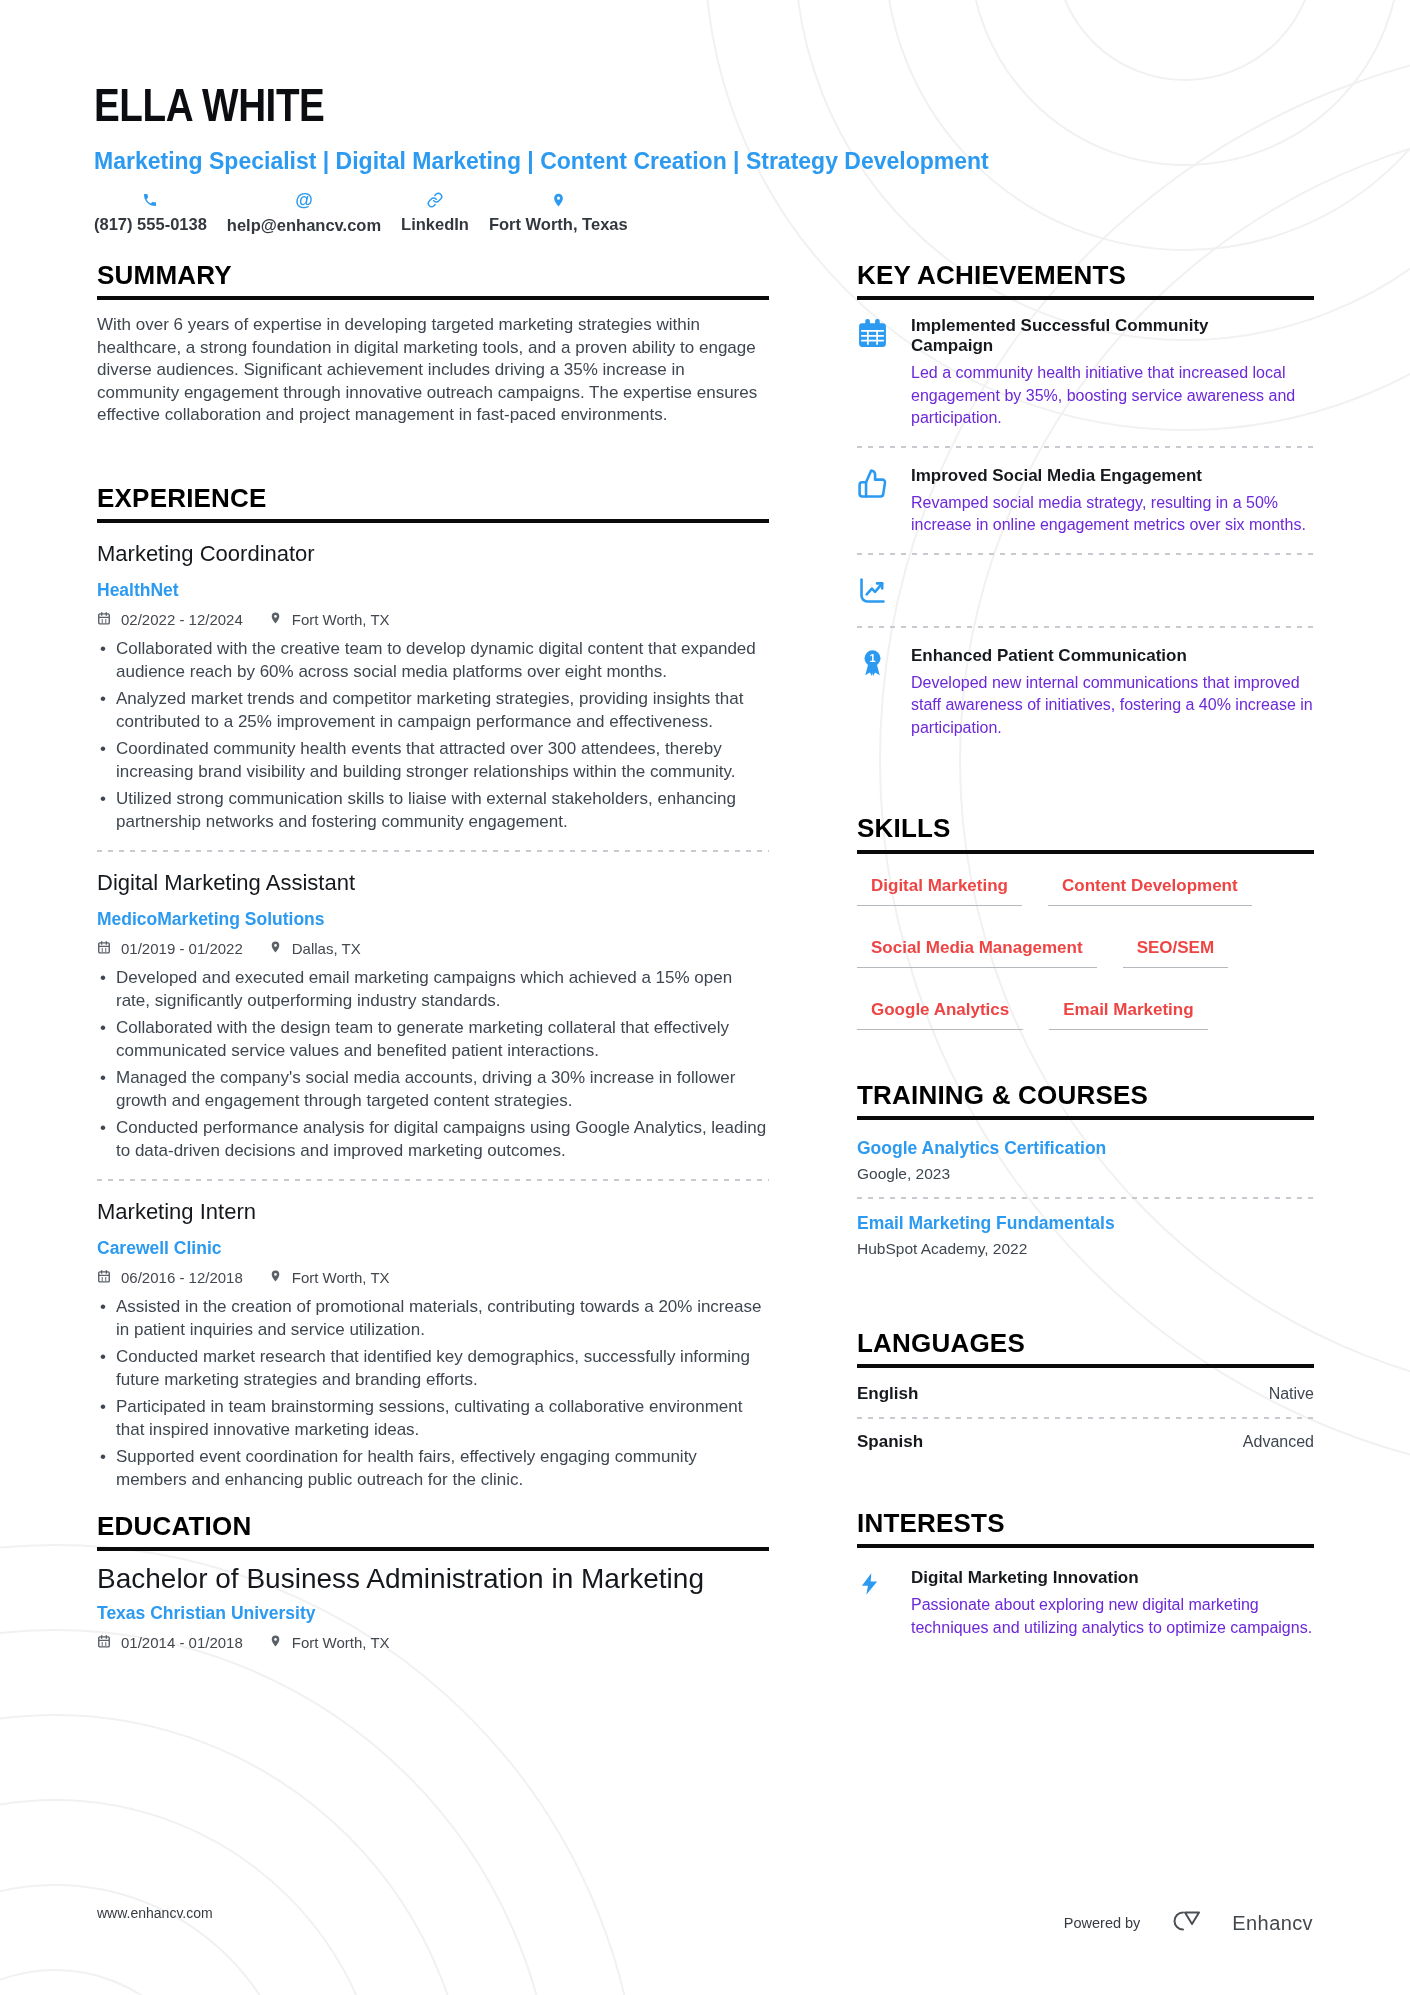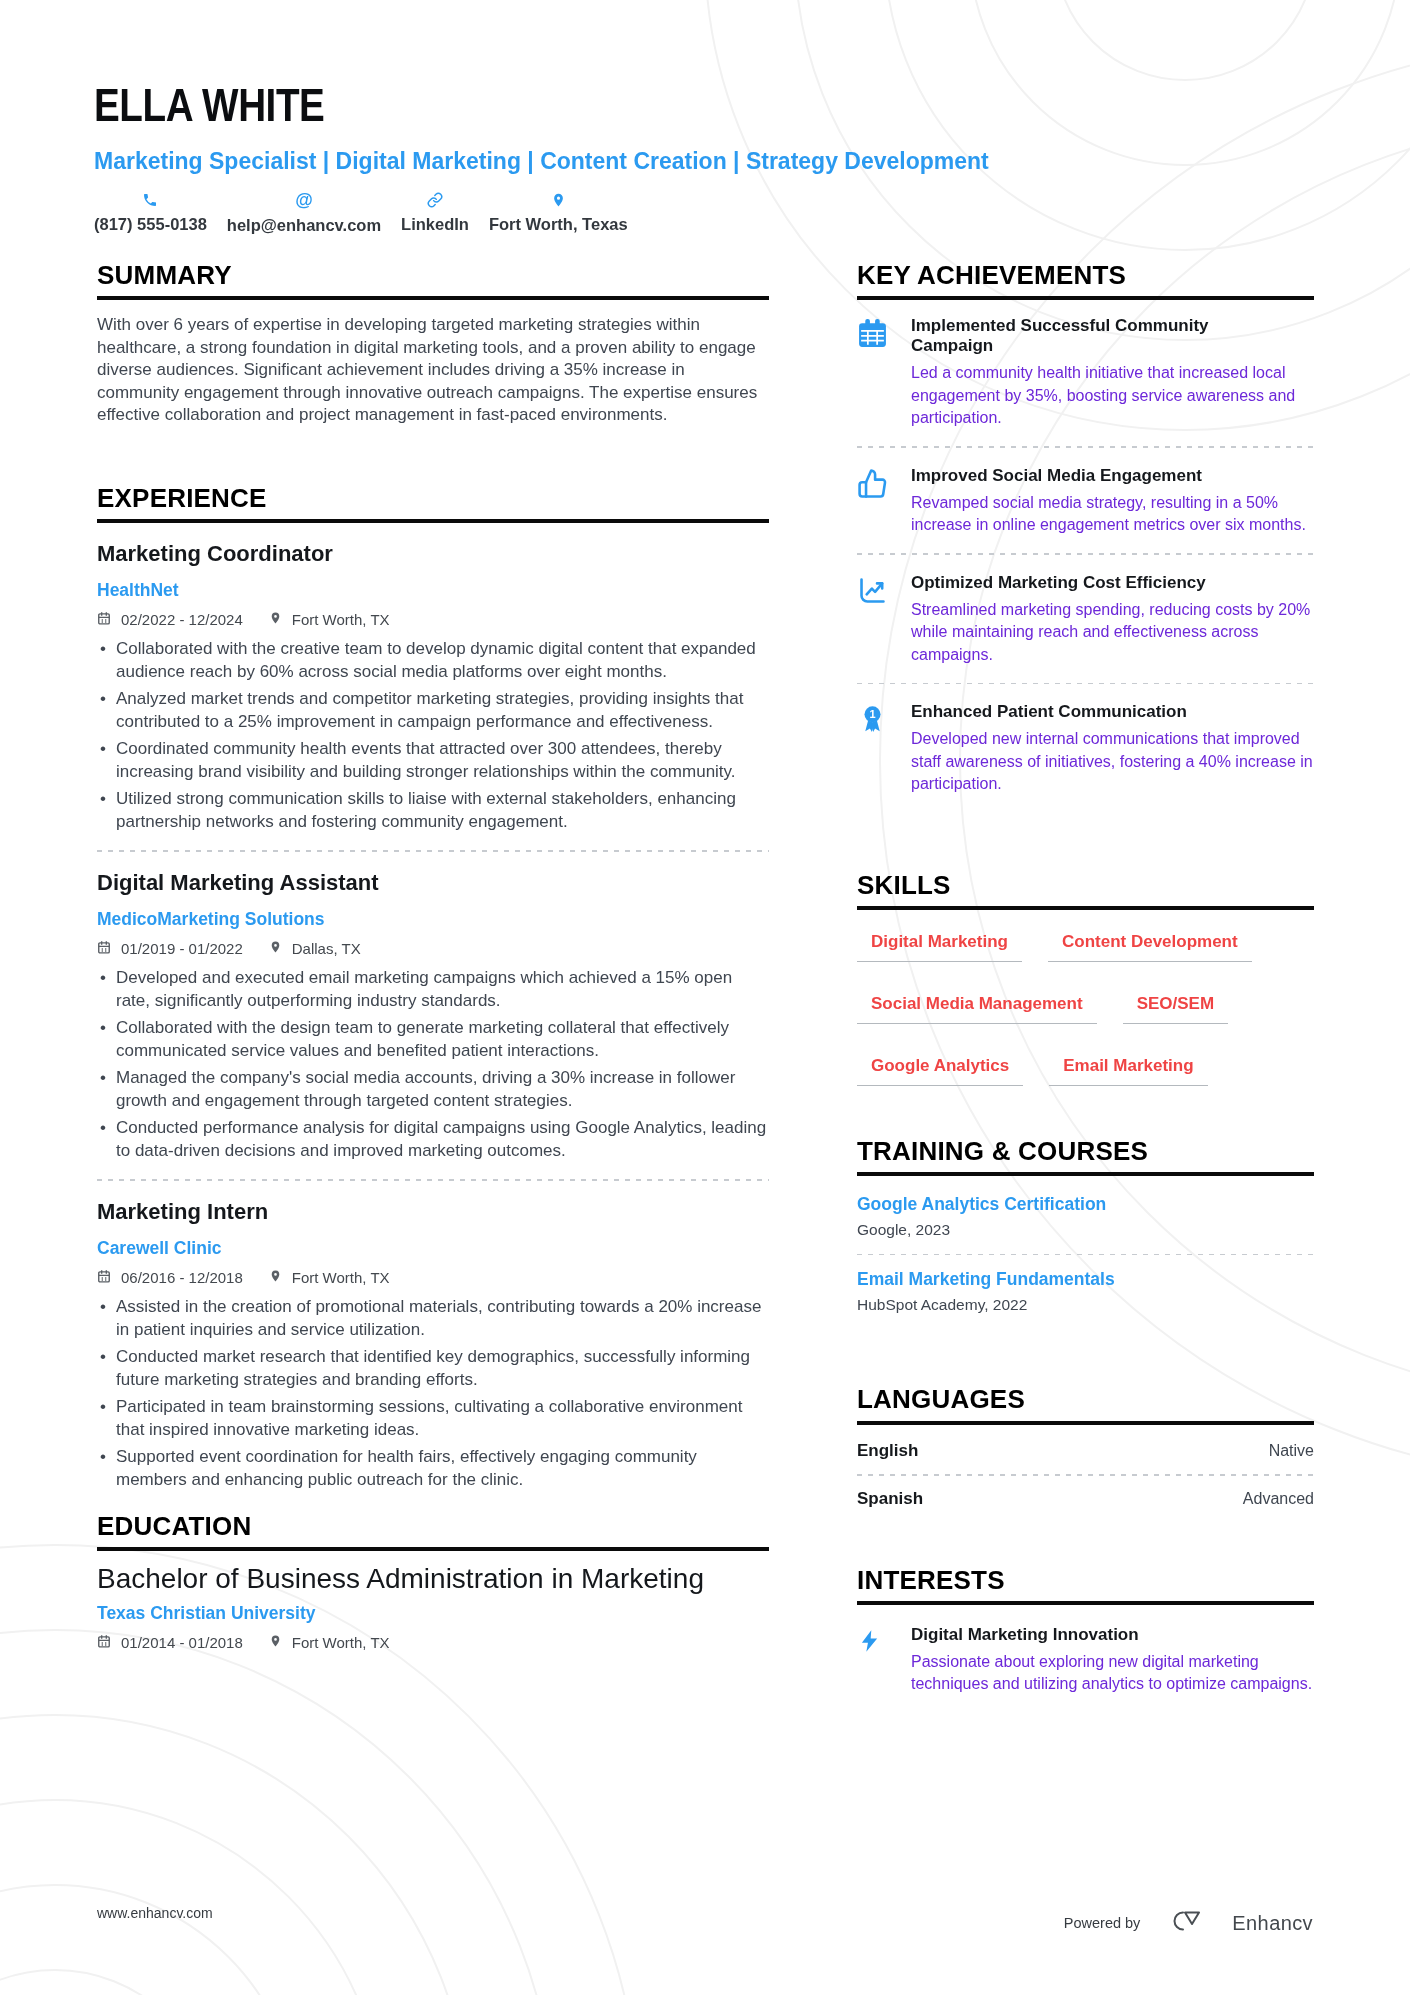--- a/index.html
+++ b/index.html
@@ -30,21 +30,21 @@
 
   .sec { margin-top:0; }
   .sec-h { font-size:26px; line-height:1.05; font-weight:800; color:#000;
            letter-spacing:.2px; padding-bottom:7px; border-bottom:4px solid #0a0a0a; }
 
   .body-txt { font-size:17px; line-height:22.5px; color:#3f4650; }
 
   
   .exp-sec { margin-top:58px; }
   .job { margin-top:18px; }
-  .job-title { font-size:22px; line-height:26px; font-weight:700; color:#15181c; }
+  .job-title { font-size:22px; line-height:26px; font-weight:400; color:#15181c; }
   .job-company { margin-top:13px; font-size:17.5px; line-height:20px; font-weight:700; color:#2b9af0; }
   .meta-row { margin-top:11px; display:flex; align-items:flex-start; gap:10px;
               font-size:15px; line-height:18px; color:#43484e; }
   .meta-row .meta-loc { margin-left:16px; }
   .meta-row svg { display:block; }
   ul.bullets { margin-top:9px; list-style:none; }
   ul.bullets li { position:relative; padding-left:19px; margin-bottom:5px;
                   font-size:17px; line-height:22.5px; color:#3f4650; }
   ul.bullets li::before { content:"•"; position:absolute; left:3px; top:0; color:#3f4650; }
 
@@ -303,24 +303,20 @@
         <div class="dash ach-dash"></div>
 
         <div class="ach-item">
           <div class="ach-icon">
             <svg width="31" height="31" viewBox="0 0 24 24" fill="none" stroke="#2b9af0" stroke-width="2" stroke-linecap="round" stroke-linejoin="round">
                 <path d="M3.5 3.5v12.5a4.5 4.5 0 0 0 4.5 4.5h12.5"></path>
                 <polyline points="7.5 15 11.5 10.5 14 13 19.5 6.5"></polyline>
                 <polyline points="15.5 6.5 19.5 6.5 19.5 10.5"></polyline>
               </svg>
           </div>
-          <div>
-            <div class="ach-title">Optimized Marketing Cost Efficiency</div>
-            <div class="ach-desc">Streamlined marketing spending, reducing costs by 20% while maintaining reach and effectiveness across campaigns.</div>
-          </div>
         </div>
         <div class="dash ach-dash"></div>
 
         <div class="ach-item">
           <div class="ach-icon">
             <svg width="31" height="31" viewBox="0 0 24 24" fill="#2b9af0">
                 <path d="M8.6 12.8 6.4 21l3.6-2.1 1.5 2.8 1.9-7z"></path>
                 <path d="M15.4 12.8 17.6 21 14 18.9l-1.5 2.8-1.9-7z"></path>
                 <circle cx="12" cy="8" r="6.2"></circle>
                 <text x="12" y="10.9" font-size="8.5" fill="#ffffff" text-anchor="middle" font-weight="bold" font-family="Liberation Sans, sans-serif">1</text>

